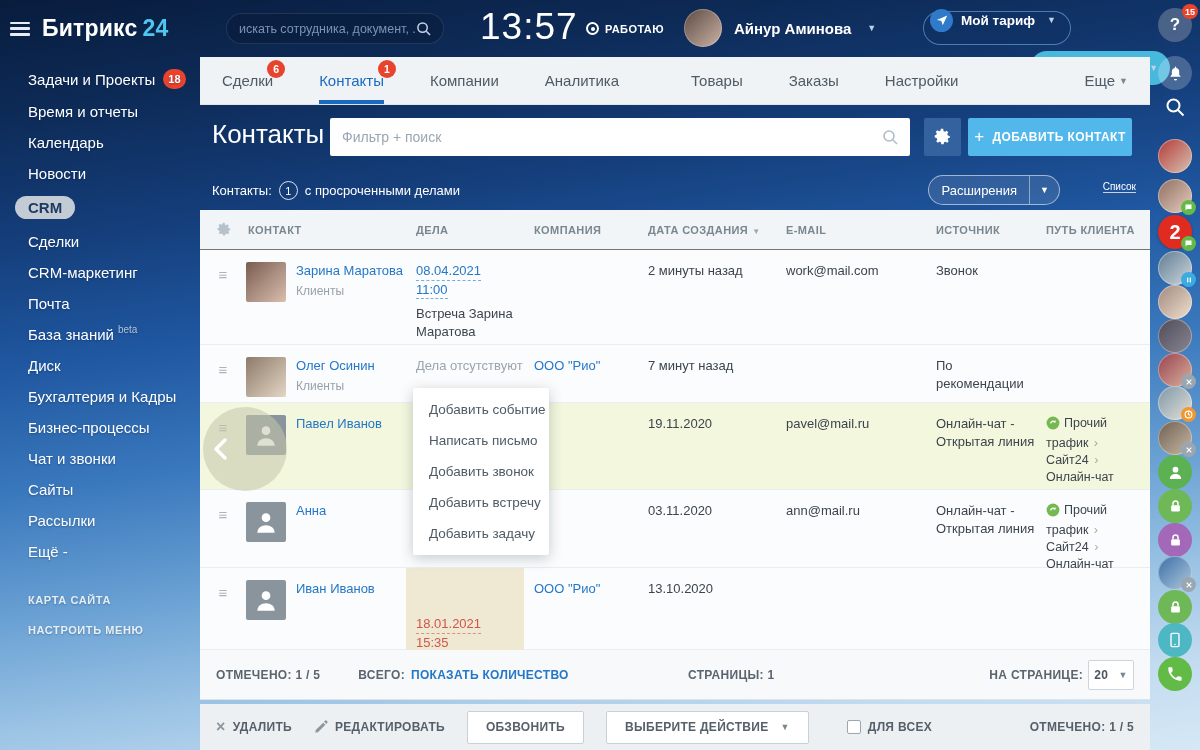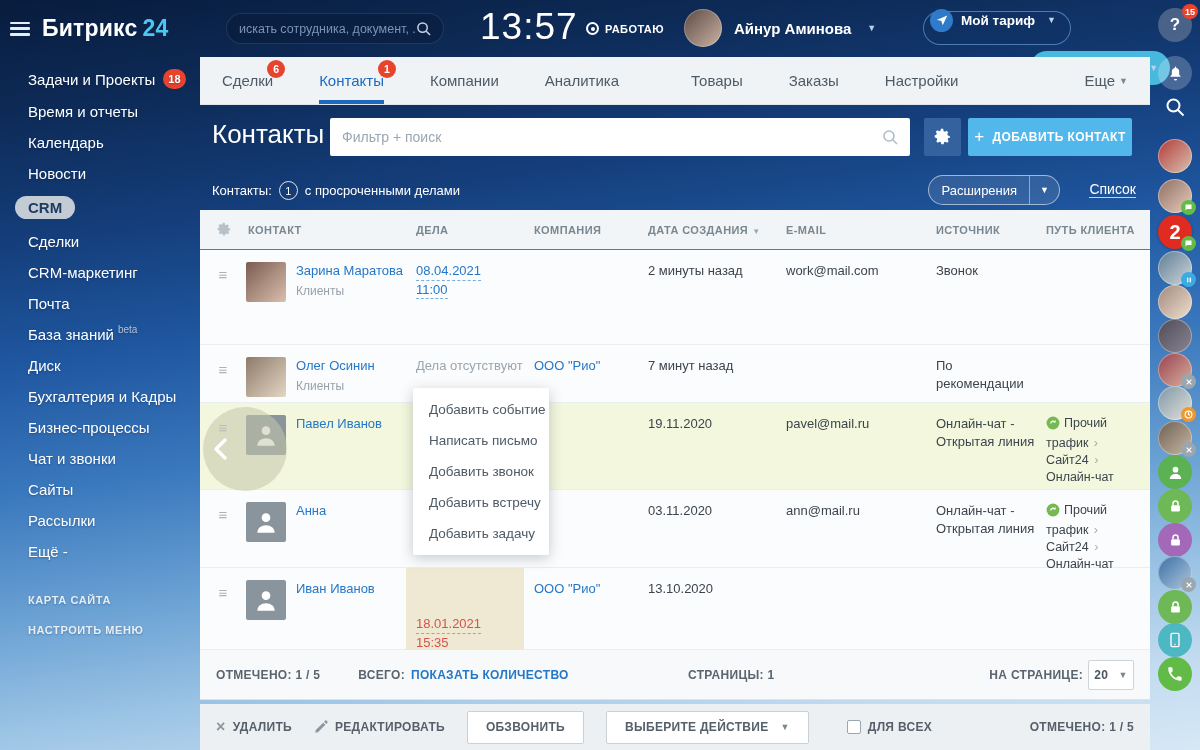--- a/index.html
+++ b/index.html
@@ -62,21 +62,21 @@
   .ph-filter input::placeholder { color:#9aa6b2; }
   .ph-gear { position:absolute; left:724px; top:13px; width:37px; height:38px; background:#33629f; border-radius:2px; display:flex; align-items:center; justify-content:center; cursor:pointer; }
   .ph-add { position:absolute; left:768px; top:13px; width:164px; height:38px; background:#52b7ea; border-radius:2px; color:#fff; font-size:12px; font-weight:bold; letter-spacing:.4px; display:flex; align-items:center; justify-content:center; gap:8px; cursor:pointer; }
   .ph-add .plus { font-size:17px; font-weight:normal; }
   .ph-counter { position:absolute; left:12px; top:76px; display:flex; align-items:center; gap:7px; font-size:13px; }
   .cnt-ring { width:19px; height:19px; border-radius:50%; border:1px solid rgba(255,255,255,.85); display:flex; align-items:center; justify-content:center; font-size:11px; }
   .ph-ext { position:absolute; right:90px; top:70px; height:30px; border-radius:15px; border:1px solid rgba(255,255,255,.55); background:rgba(255,255,255,.10); display:flex; align-items:center; font-size:13px; cursor:pointer; }
   .ph-ext .seg1 { padding:0 12px; }
   .ph-ext .sep { width:1px; height:28px; background:rgba(255,255,255,.45); }
   .ph-ext .seg2 { padding:0 10px; font-size:9px; }
-  .ph-view { position:absolute; right:14px; top:76px; font-size:14px; border-bottom:1px solid rgba(255,255,255,.75); padding-bottom:0; cursor:pointer; }
+  .ph-view { position:absolute; right:14px; top:76px; font-size:10px; border-bottom:1px solid rgba(255,255,255,.75); padding-bottom:0; cursor:pointer; }
 
   
   .tablewrap { position:absolute; left:200px; top:210px; width:950px; height:440px; background:#fbfcfd; }
   .tgrid { display:grid; grid-template-columns:46px 168px 118px 114px 138px 150px 110px 106px; }
   .thead { height:40px; background:#f1f5f7; border-bottom:1px solid #737373; align-items:center; font-size:11px; font-weight:bold; letter-spacing:.4px; color:#7a8790; }
   .thead .c { padding-left:2px; }
   .thead .c0 { display:flex; justify-content:center; }
   .sortcaret { font-size:8px; color:#9aa6b0; margin-left:4px; }
   .trow { position:relative; border-bottom:1px solid #e9eef1; align-items:stretch; }
   .trow.hl { background:#f3f7dd; }
@@ -331,20 +331,21 @@
           <div class="handle">≡</div>
           <div class="contact cell" style="padding: 12px 4px 8px 0px;">
             <div class="cavatar p1"></div>
             <div>
               <div class="cname">Зарина Маратова</div>
               <div class="csub">Клиенты</div>
             </div>
           </div>
           <div class="cell">
             <div class="actlink"><span class="dt">08.04.2021</span><br><span class="dt">11:00</span></div>
+            <div class="actnote">Встреча Зарина Маратова</div>
           </div>
           <div class="cell"></div>
           <div class="cell">2 минуты назад</div>
           <div class="cell">work@mail.com</div>
           <div class="cell">Звонок</div>
           <div class="cell pathcell"></div>
         </div>
         <div class="tgrid trow" style="height: 58px;">
           <div class="handle">≡</div>
           <div class="contact cell" style="padding: 12px 4px 8px 0px;">

